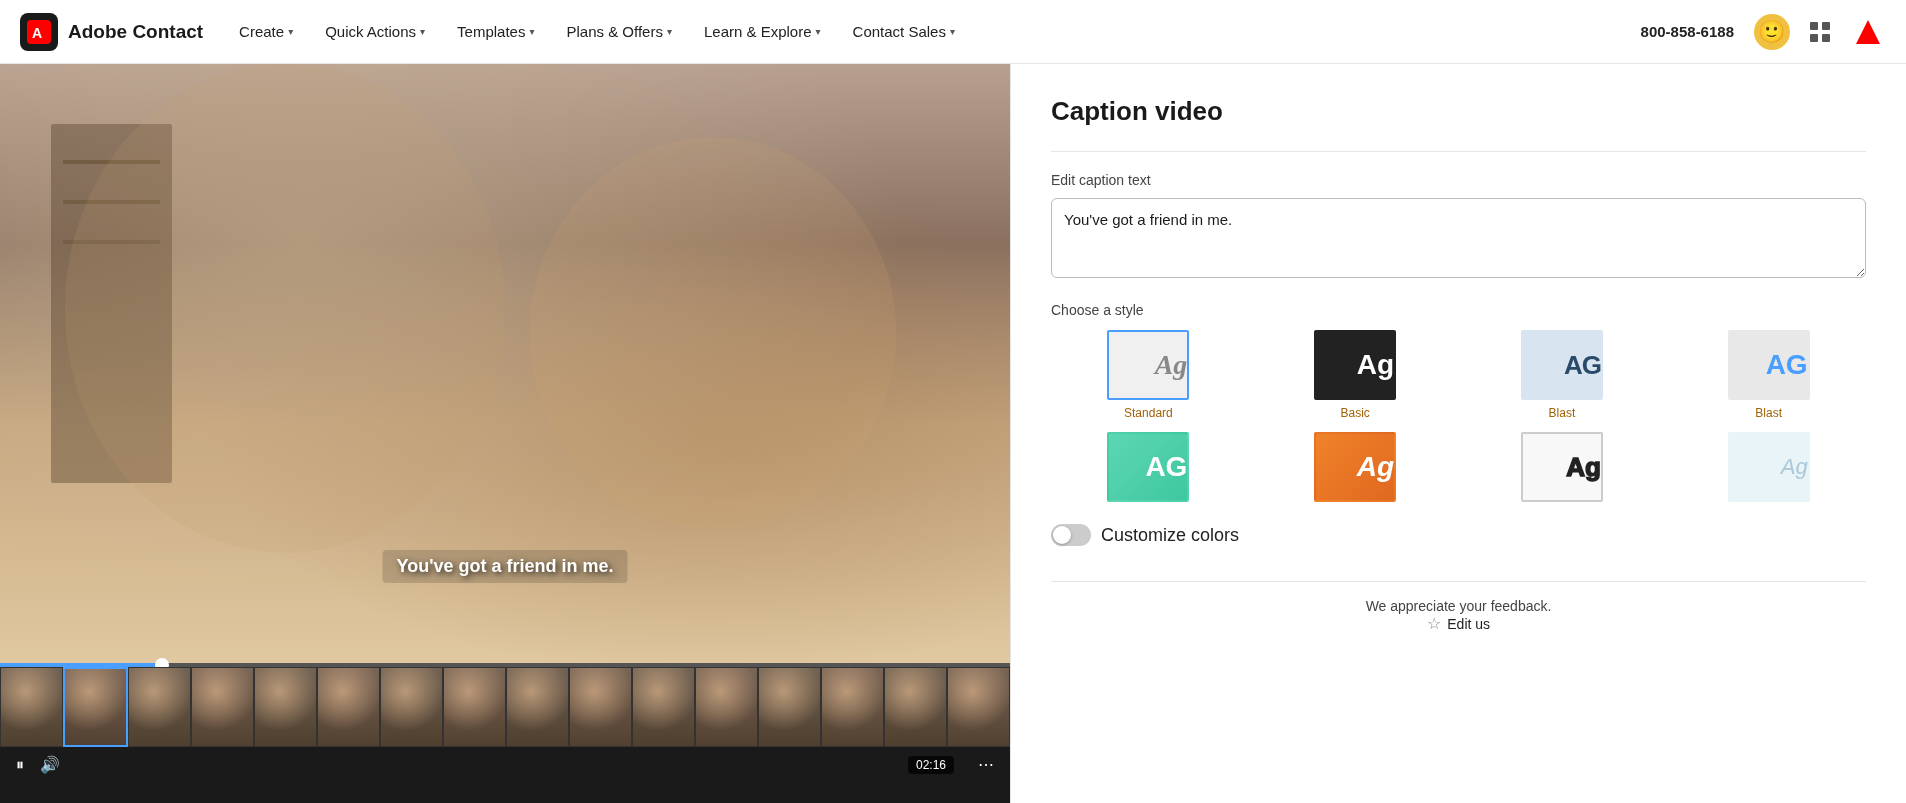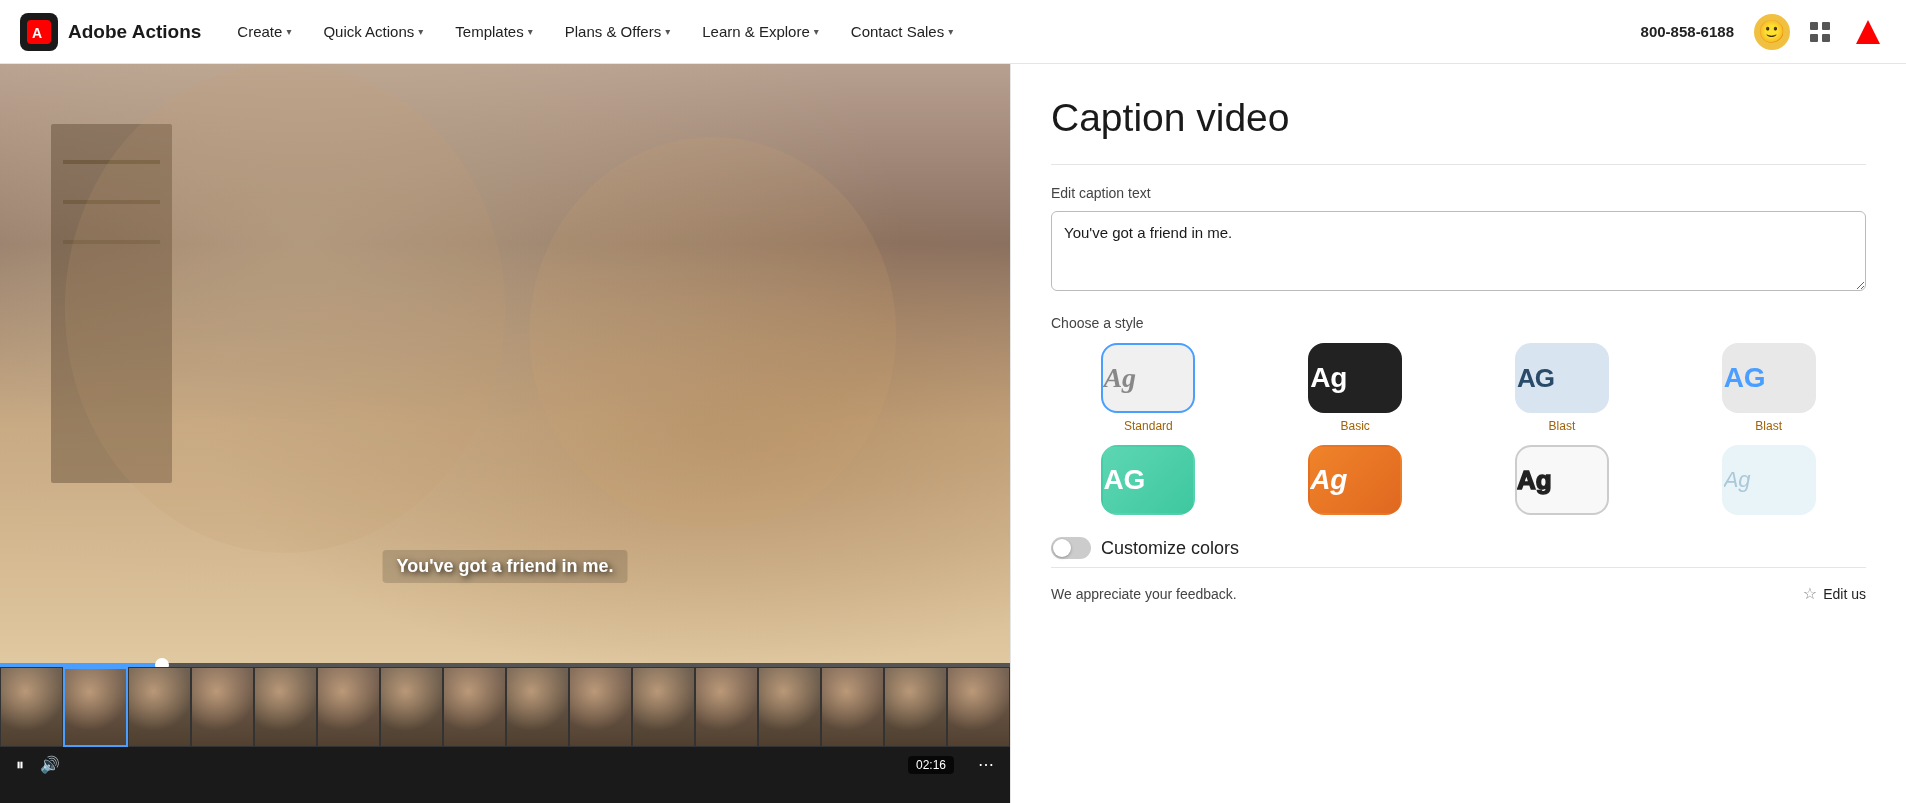--- a/index.html
+++ b/index.html
@@ -114,39 +114,39 @@
     .time-badge {
       margin-left: auto; background: rgba(0,0,0,0.7); color: #fff;
       font-size: 12px; padding: 2px 8px; border-radius: 4px;
     }
 
     
     .right-panel {
       flex: 1; background: #fff; padding: 32px 40px; overflow-y: auto;
       border-left: 1px solid #e5e5e5;
     }
-    .panel-title { font-size: 39px; font-weight: 400; color: #1a1a1a; margin-bottom: 24px; }
+    .panel-title { font-size: 26px; font-weight: 700; color: #1a1a1a; margin-bottom: 24px; }
     .divider { height: 1px; background: #e5e5e5; margin-bottom: 20px; }
     .section-label { font-size: 14px; color: #444; margin-bottom: 10px; font-weight: 400; }
     .caption-textarea {
       width: 100%; height: 80px; border: 1px solid #bbb; border-radius: 6px;
       padding: 12px; font-size: 15px; resize: vertical; color: #1a1a1a;
       outline: none; font-family: inherit;
     }
 
     .style-section-label { font-size: 14px; color: #444; margin: 20px 0 12px; font-weight: 400; }
     .styles-grid {
       display: grid; grid-template-columns: repeat(4, 1fr); gap: 12px; margin-bottom: 8px;
     }
     .style-card {
       display: flex; flex-direction: column; align-items: center; gap: 6px; cursor: pointer;
     }
     .style-preview {
-      width: 94px; height: 70px; border-radius: 16px; border: 2px solid transparent;
-      display: flex; align-items: center; justify-content: flex-start;
+      width: 82px; height: 70px; border-radius: 2px; border: 2px solid transparent;
+      display: flex; align-items: center; justify-content: flex-end;
       font-size: 28px; font-weight: 700; position: relative; overflow: hidden;
     }
     .style-preview.selected { border-color: #4a9eff; }
     .style-preview.standard { background: #f0f0f0; color: #555; border-color: #4a9eff; }
     .style-preview.basic { background: #222; color: #fff; }
     .style-preview.blast { background: #d8e4f0; color: #1a3a5c; }
     .style-preview.blocks { background: #e8e8e8; }
     .blocks-text { font-size: 28px; font-weight: 900; color: #4a9eff; }
     .style-preview.color1 { background: linear-gradient(135deg, #5dd6b3 0%, #3ec8a0 100%); color: #fff; }
     .style-preview.color2 { background: linear-gradient(135deg, #f0832a 0%, #e06820 100%); color: #fff; }
@@ -163,41 +163,41 @@
     }
     .toggle-thumb {
       width: 18px; height: 18px; background: #fff; border-radius: 50%;
       position: absolute; top: 2px; left: 2px; box-shadow: 0 1px 3px rgba(0,0,0,0.3);
       transition: left 0.2s;
     }
     .customize-label { font-size: 18px; color: #222; }
 
     .feedback-row {
       display: flex; align-items: center; justify-content: space-between;
-      margin-top: 8px; padding-top: 16px; border-top: 1px solid #e5e5e5;
+      margin-top: 35px; padding-top: 16px; border-top: 1px solid #e5e5e5; flex-direction: column;
     }
     .feedback-text { font-size: 14px; color: #444; }
     .rate-us-btn {
       display: flex; align-items: center; gap: 6px; cursor: pointer;
       font-size: 14px; color: #222; font-weight: 500; background: none; border: none;
     }
     .star-icon { color: #888; font-size: 16px; }
   </style>
 </head>
 <body>
 
 <nav class="navbar">
   <a class="navbar-logo" href="#">
     <div class="logo-icon">
       <svg viewBox="0 0 24 24" fill="none">
         <rect width="24" height="24" rx="4" fill="#FF0000"></rect>
         <text x="5" y="18" font-size="14" font-weight="900" fill="white" font-family="Arial">A</text>
       </svg>
     </div>
-    <span class="logo-text">Adobe Actions</span>
+    <span class="logo-text">Adobe Contact</span>
   </a>
 
   <div class="nav-item">
     <span>Create</span>
     <span class="nav-chevron">▾</span>
   </div>
   <div class="nav-item">
     <span>Quick Actions</span>
     <span class="nav-chevron">▾</span>
   </div>

